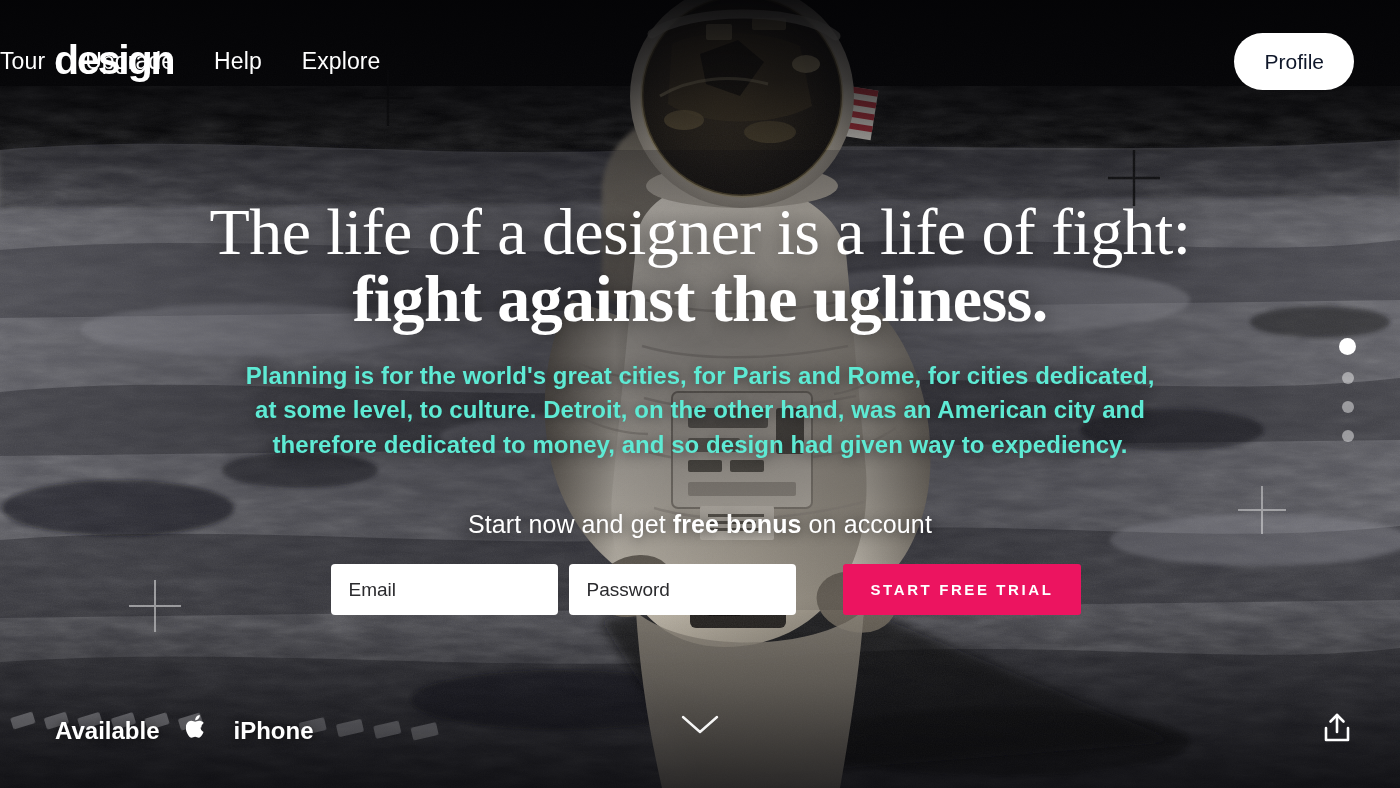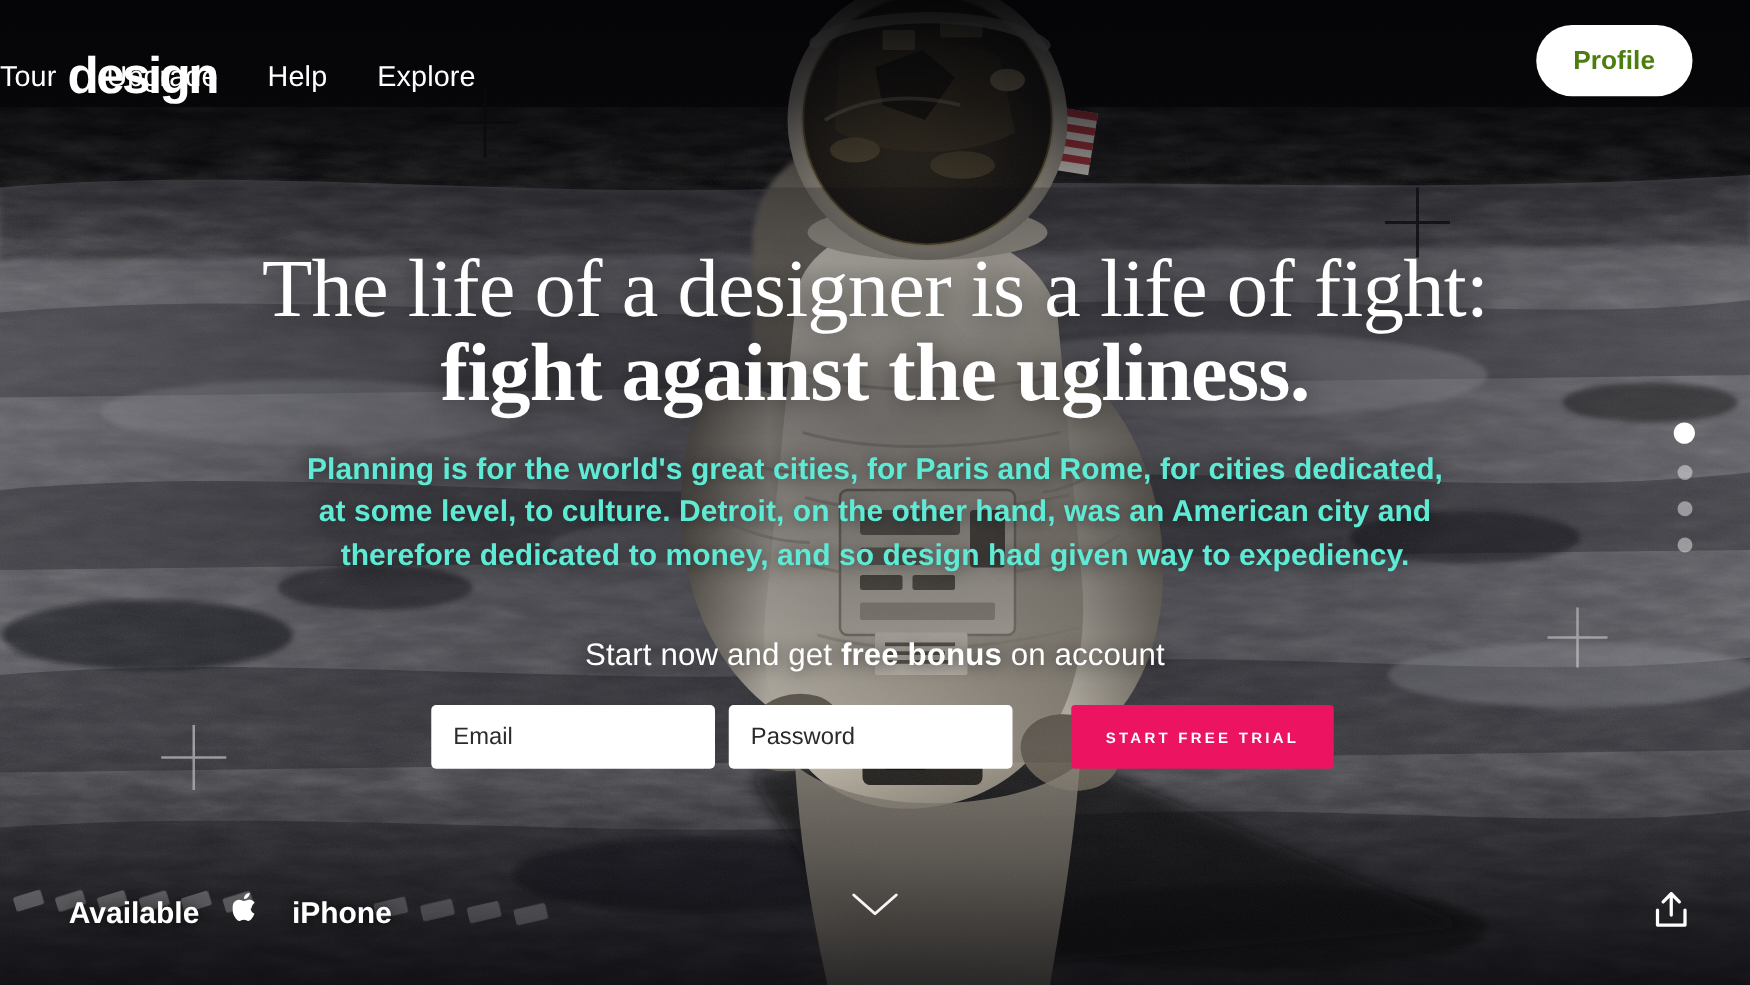--- a/index.html
+++ b/index.html
@@ -49,25 +49,25 @@
   }
   .nav {
     position:absolute; left:0; top:48px; width:100%;
     display:flex; gap:40px;
   }
   .nav a {
     color:#fff; font-size:23px; font-weight:300; text-decoration:none;
     letter-spacing:.1px; line-height:1.2; white-space:nowrap;
   }
   .profile-btn {
-    position:absolute; right:46px; top:20px;
-    background:#fff; color:#4d7c0f;
+    position:absolute; right:46px; top:33px;
+    background:#fff; color:#0f172a;
     border:none; border-radius:30px;
     padding:0 30px; height:57px; min-width:104px;
-    font-size:21px; font-weight:700;
+    font-size:21px; font-weight:400;
     font-family:"Liberation Sans", sans-serif;
     cursor:pointer; line-height:57px;
   }
 
   
   .content {
     position:absolute; left:0; top:0; width:100%; height:100%;
     display:flex; flex-direction:column; align-items:center;
     z-index:7; pointer-events:none;
   }
@@ -107,21 +107,21 @@
     width:227px; height:51px;
     border:none; border-radius:4px; background:#fff;
     padding:0 18px; font-size:19px; color:#1d1d1f;
     font-family:"Liberation Sans", sans-serif;
     outline:none;
   }
   .form input::placeholder { color:#2b2b2e; opacity:1; }
   .trial-btn {
     height:51px; padding:0 28px; border:none; border-radius:3px;
     background:#ec1460; color:#fff;
-    font-size:12px; font-weight:bold; letter-spacing:2.6px;
+    font-size:15px; font-weight:bold; letter-spacing:2.6px;
     font-family:"Liberation Sans", sans-serif;
     cursor:pointer; white-space:nowrap;margin-left:36px;
   }
 
   
   .dots {
     position:absolute; right:44px; top:338px;
     display:flex; flex-direction:column; align-items:center; gap:17px;
     z-index:8;
   }

